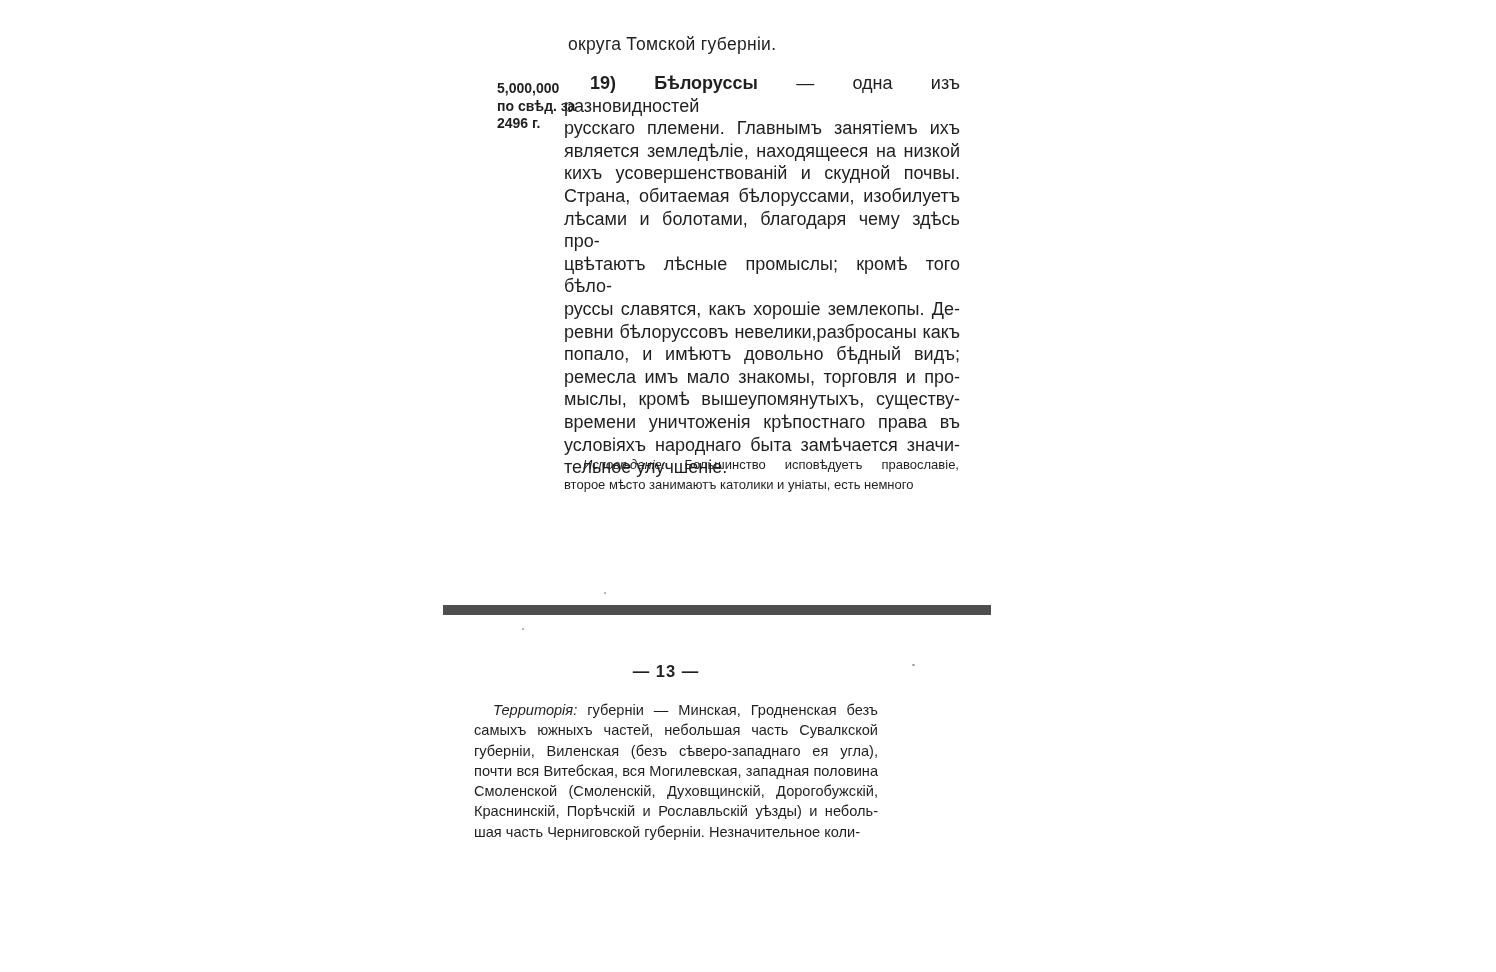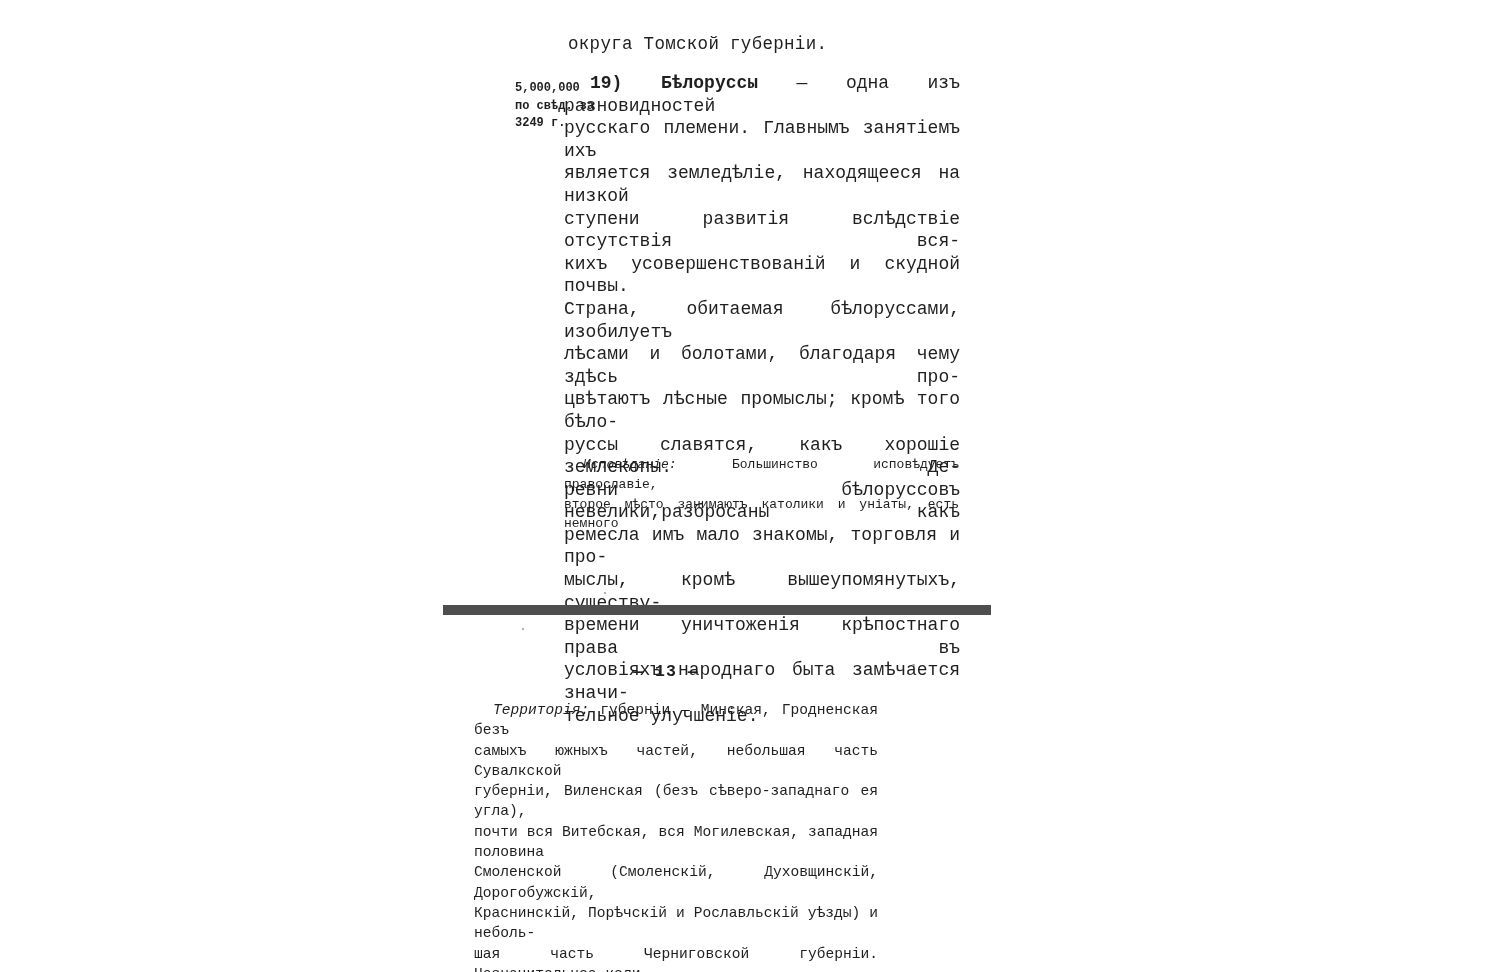--- a/index.html
+++ b/index.html
@@ -1,32 +1,32 @@
 <!DOCTYPE html>
 <html><head>
 <meta charset="utf-8">
 <style>
   html,body{margin:0;padding:0;background:#ffffff;}
   .canvas{
     position:relative;
     width:1496px;height:972px;
     background:#ffffff;
-    font-family:Liberation Mono, monospace;
+    font-family:Liberation Sans, sans-serif;
     color:#1f1f1f;
     overflow:hidden;
   }
   
   .fragment-line{
     position:absolute;left:568px;top:33px;width:400px;
     font-size:17.5px;line-height:22px;letter-spacing:.3px;
   }
   
   .margin-note{
     position:absolute;left:497px;top:80px;width:72px;
-    font-size:12px;font-weight:bold;line-height:17.6px;margin-left:18px;
+    font-size:14px;font-weight:bold;line-height:17.6px;
   }
   .mline{white-space:nowrap;}
   
   .main-par{
     position:absolute;left:564px;top:72px;width:396px;
     font-size:18px;line-height:22.6px;
   }
   .main-par .lead-line{text-indent:26px;}
   .bold{font-weight:bold;margin-top:17px;}
   .ital{font-style:italic;}
@@ -71,39 +71,39 @@
 </head>
 <body>
 
 <div class="canvas">
 
   <div class="fragment-line">округа Томской губерніи.</div>
 
   <div class="margin-note lines">
       <div class="mline">5,000,000</div>
       <div class="mline">по свѣд. за</div>
-      <div class="mline">3249 г.</div>
+      <div class="mline">2496 г.</div>
     </div>
 
   <div class="main-par">
     <div class="jline lead-line">
       <span class="bold">19)</span>
       <span class="bold">Бѣлоруссы</span>
       <span>— одна изъ разновидностей</span>
     </div>
     <div class="lines">
         <div class="jline">русскаго племени. Главнымъ занятіемъ ихъ</div>
         <div class="jline">является земледѣліе, находящееся на низкой</div>
-        <div class="jline">ступени развитія вслѣдствіе отсутствія вся-</div>
         <div class="jline">кихъ усовершенствованій и скудной почвы.</div>
         <div class="jline">Страна, обитаемая бѣлоруссами, изобилуетъ</div>
         <div class="jline">лѣсами и болотами, благодаря чему здѣсь про-</div>
         <div class="jline">цвѣтаютъ лѣсные промыслы; кромѣ того бѣло-</div>
         <div class="jline">руссы славятся, какъ хорошіе землекопы. Де-</div>
         <div class="jline">ревни бѣлоруссовъ невелики,разбросаны какъ</div>
+        <div class="jline">попало, и имѣютъ довольно бѣдный видъ;</div>
         <div class="jline">ремесла имъ мало знакомы, торговля и про-</div>
         <div class="jline">мыслы, кромѣ вышеупомянутыхъ, существу-</div>
         <div class="jline">времени уничтоженія крѣпостнаго права въ</div>
         <div class="jline">условіяхъ народнаго быта замѣчается значи-</div>
         <div class="jline">тельное улучшеніе.</div>
       </div>
   </div>
 
   <div class="confession">
     <div class="jline lead-line">

